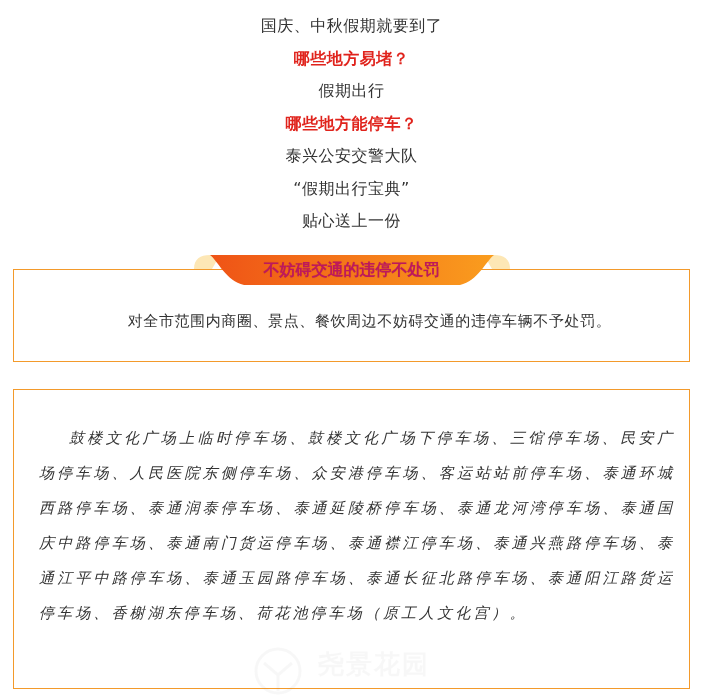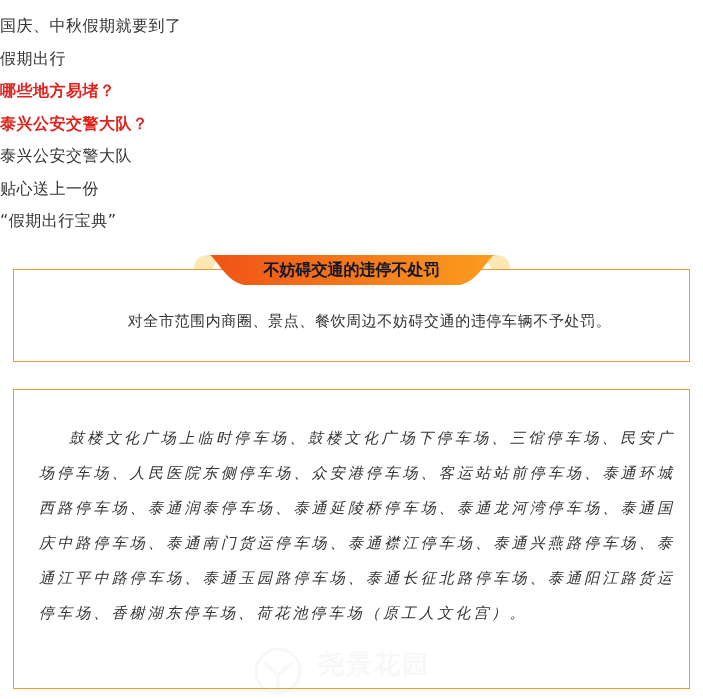--- a/index.html
+++ b/index.html
@@ -4,41 +4,42 @@
   <style>
     * { box-sizing: border-box; margin: 0; padding: 0; }
     html, body {
       width: 703px; height: 699px; background: #ffffff; overflow: hidden;
       font-family: "DejaVu Sans", "Liberation Sans", sans-serif;
     }
     .page { position: relative; width: 703px; height: 699px; }
 
     .intro {
       position: absolute; left: 0; top: 10px; width: 703px;
+      text-align: center;
     }
     .intro-line {
       font-size: 16px; line-height: 32.5px; color: #333333;
       letter-spacing: 0.5px;
     }
     .intro-line.red { color: #e0231c; font-weight: bold; }
 
     .section { position: absolute; left: 13px; width: 677px; }
     .box {
       position: absolute; left: 0; width: 677px;
       border: 1.5px solid #f39a2b; background: #fff;
     }
     .banner {
       position: absolute; left: 50%; transform: translateX(-50%);
       width: 324px; height: 30px;
     }
     .banner svg { position: absolute; left: 0; top: 0; }
     .banner-label {
       position: absolute; left: 0; top: 0; width: 324px; height: 30px;
       line-height: 30px; text-align: center;
-      color: #0f172a; font-weight: bold; font-size: 16px;
+      color: #be185d; font-weight: bold; font-size: 16px;
       text-shadow: 0 0 1px rgba(150,50,0,0.3);
     }
 
     .box1-text {
       font-size: 15px; color: #333333; text-align: center;
       letter-spacing: 0.6px; line-height: 22px;
     }
 
     .box2-text {
       font-size: 15px; color: #333333; letter-spacing: 3.1px;
@@ -54,26 +55,26 @@
       color: #888; font-weight: bold; letter-spacing: 2px;
     }
   </style>
 </head>
 <body>
 
 <div class="page">
 
   <div class="intro">
     <div class="intro-line">国庆、中秋假期就要到了</div>
+    <div class="intro-line red">哪些地方易堵？</div>
     <div class="intro-line">假期出行</div>
-    <div class="intro-line red">哪些地方易堵？</div>
-    <div class="intro-line red">泰兴公安交警大队？</div>
+    <div class="intro-line red">哪些地方能停车？</div>
     <div class="intro-line">泰兴公安交警大队</div>
+    <div class="intro-line">“假期出行宝典”</div>
     <div class="intro-line">贴心送上一份</div>
-    <div class="intro-line">“假期出行宝典”</div>
   </div>
 
   <div class="section" style="top:255px; height:108px;">
     <div class="box" style="top:14px; height:93px;padding-left:36px;">
       <div class="box1-text" style="padding-top:40px;">对全市范围内商圈、景点、餐饮周边不妨碍交通的违停车辆不予处罚。</div>
     </div>
     <div class="banner" style="top:0;">
       <svg width="324" height="30" viewBox="0 0 324 30">
         <defs>
           <linearGradient id="g1" x1="0" x2="1" y1="0" y2="0">

